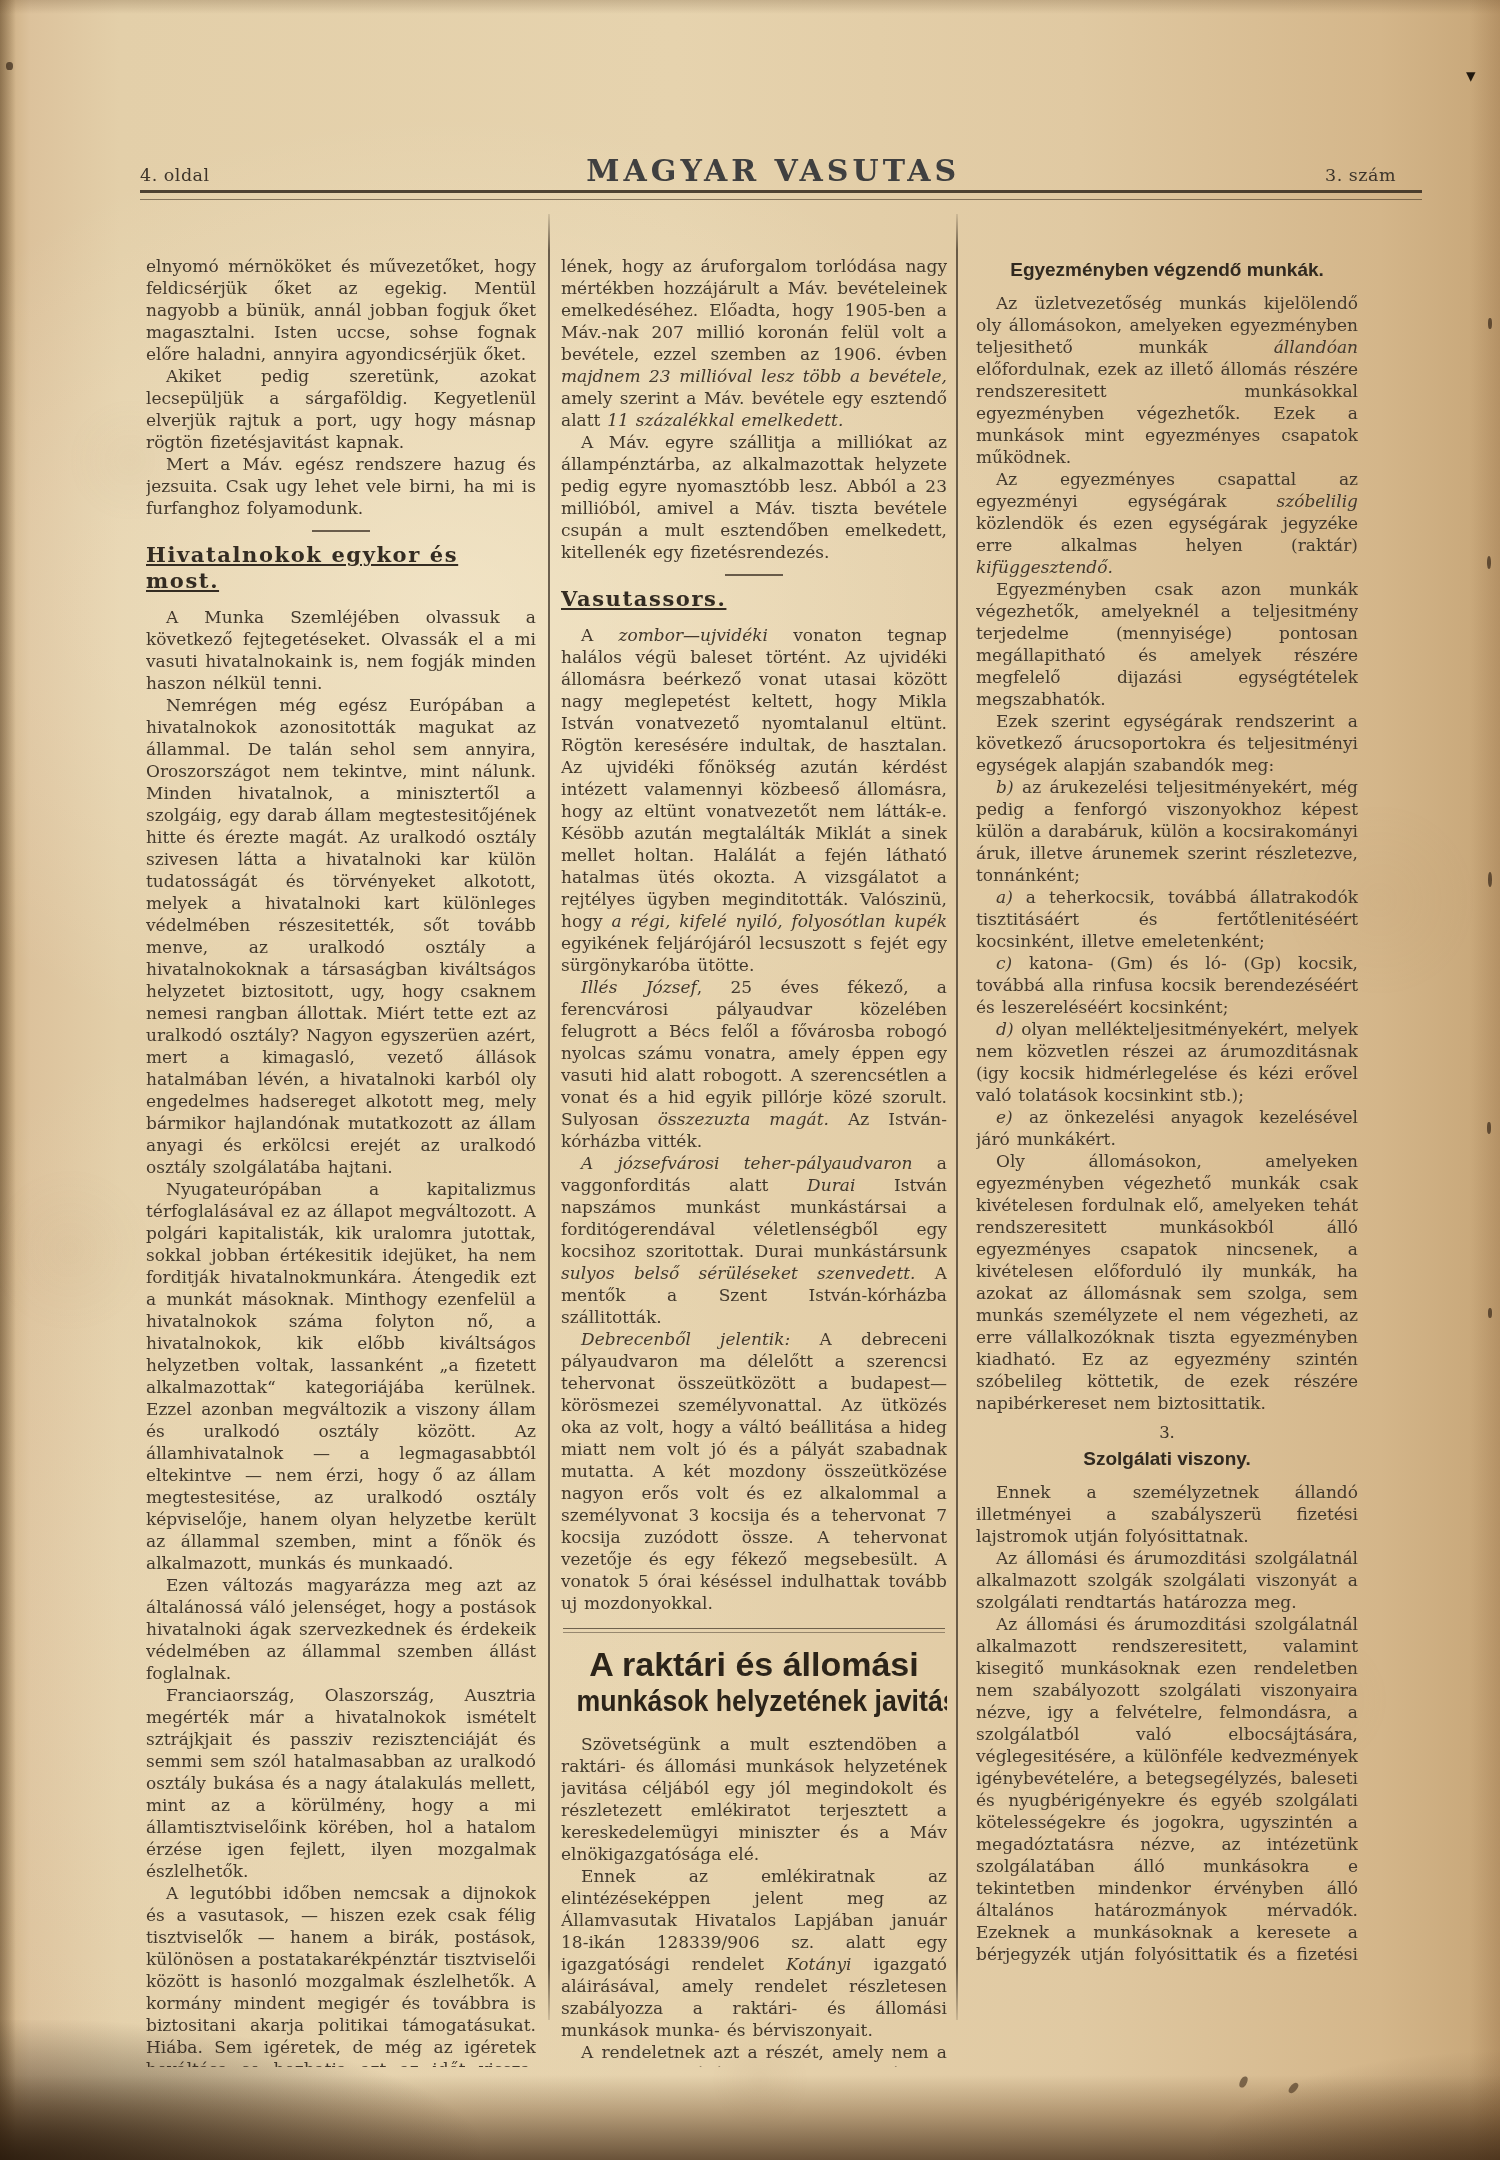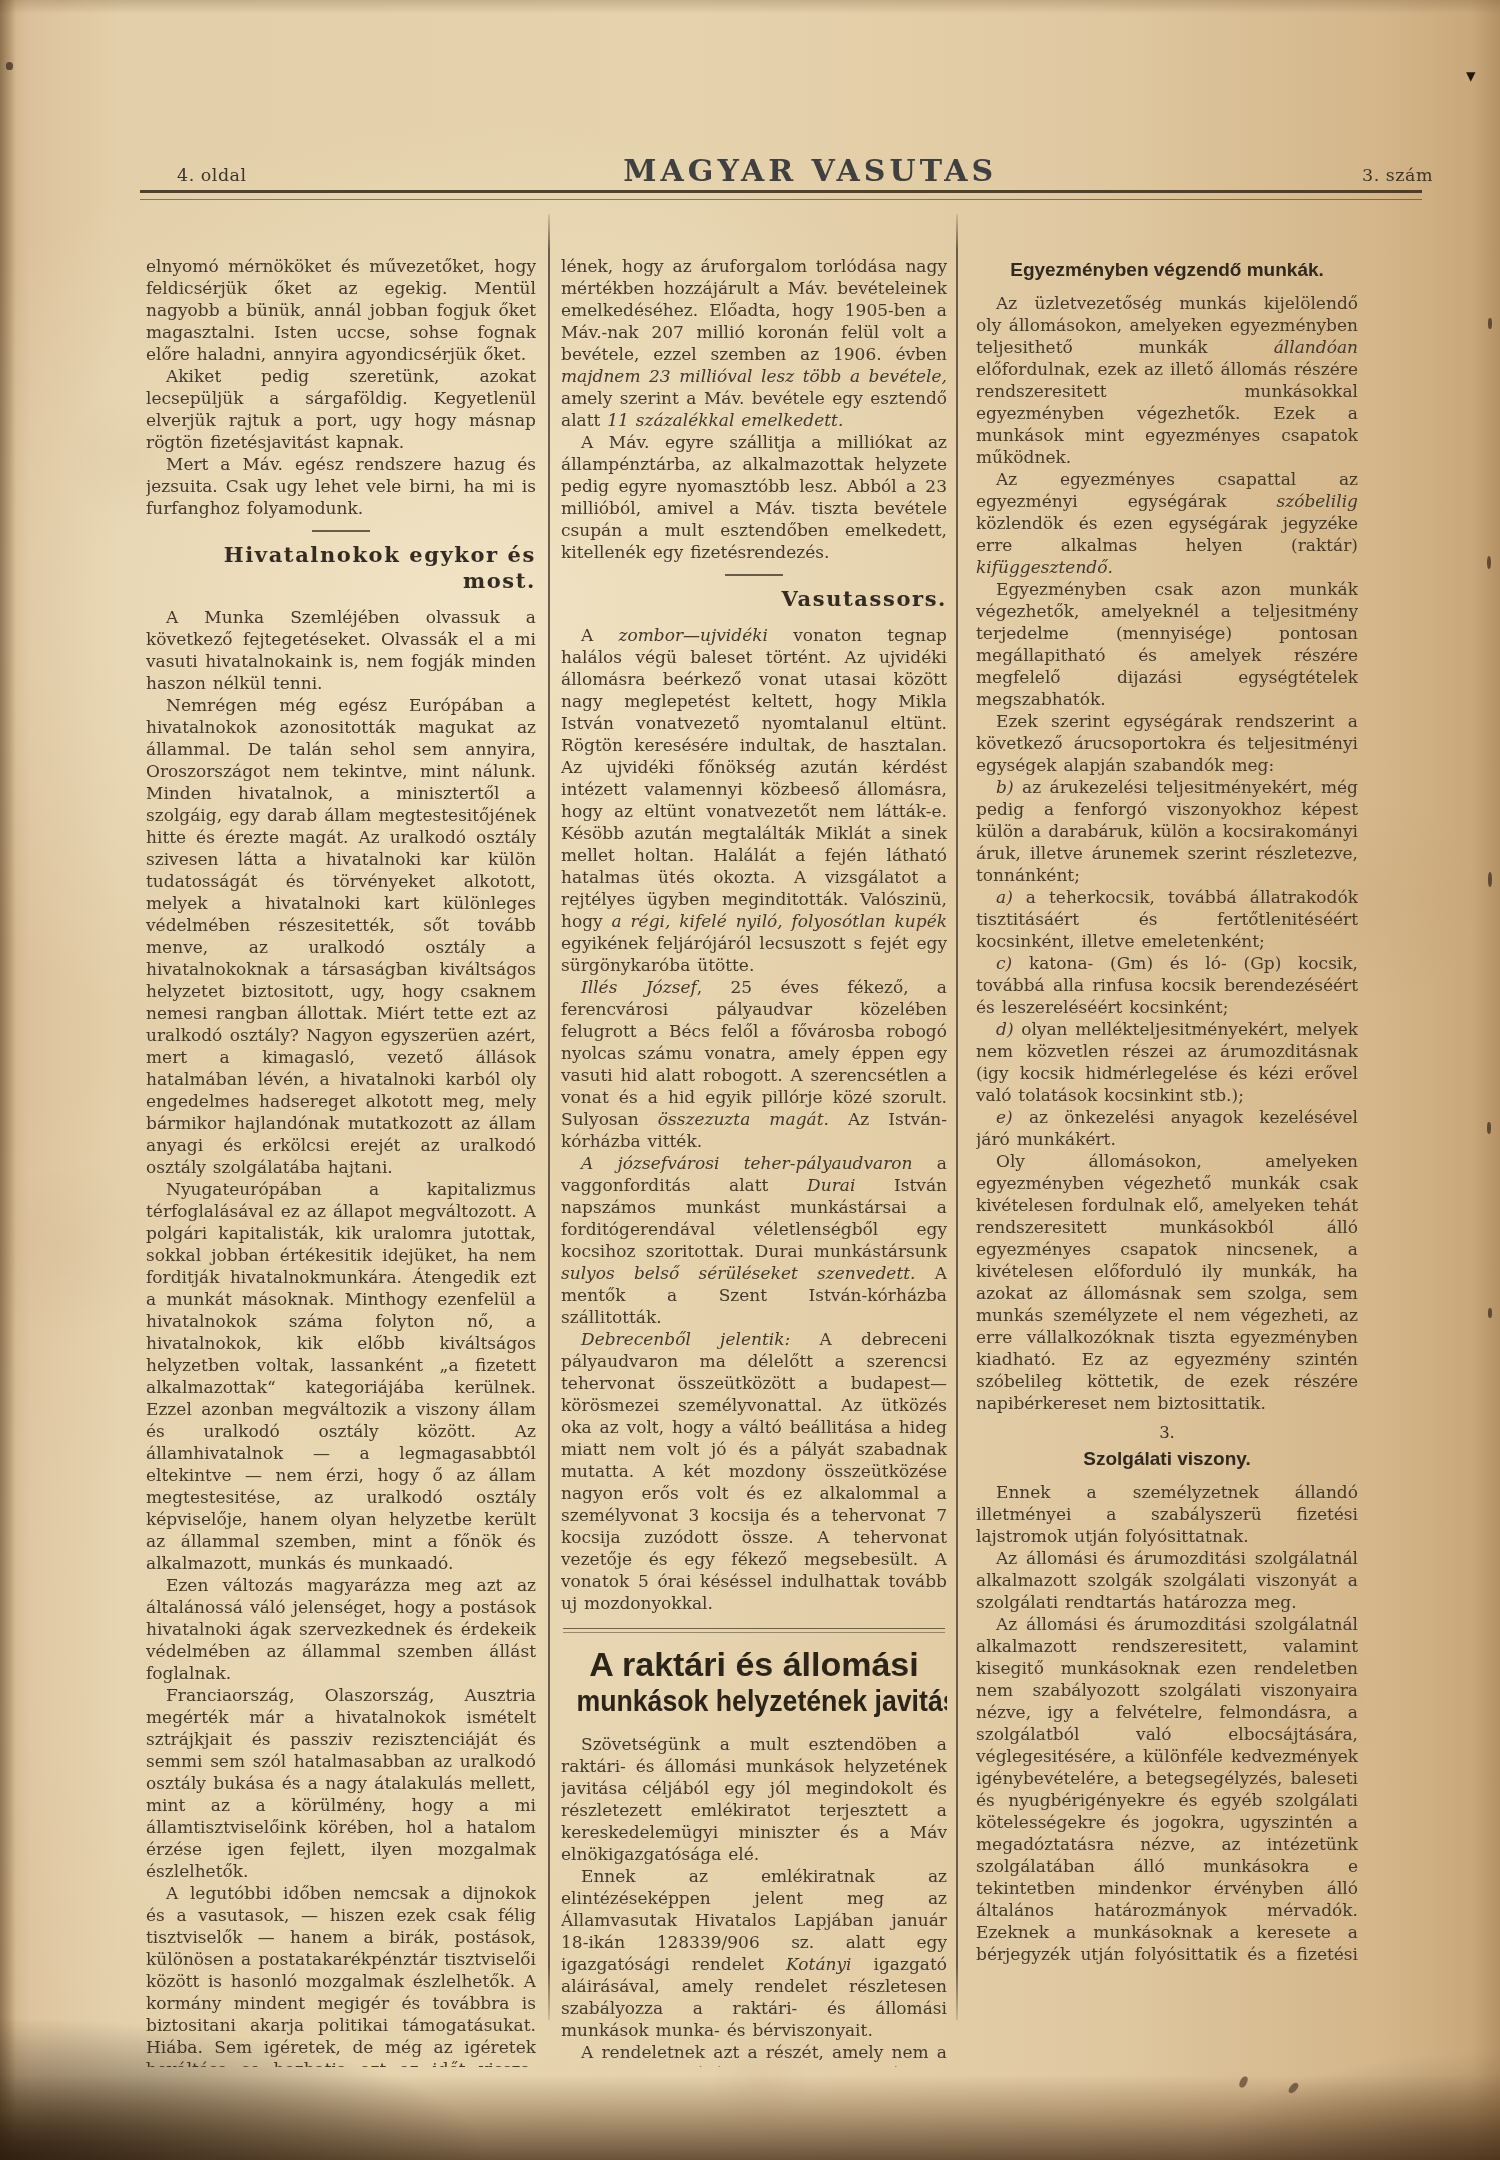--- a/index.html
+++ b/index.html
@@ -35,21 +35,21 @@
       radial-gradient(circle 140px at 1380px 900px, rgba(160,120,75,.12), transparent 70%),
       radial-gradient(circle 100px at 1320px 1700px, rgba(160,120,75,.10), transparent 70%),
       radial-gradient(circle 70px at 760px 2080px, rgba(120,85,50,.12), transparent 70%);}
   .speck{position:absolute;background:rgba(40,26,14,.62);border-radius:45%;}
   .corner-mark{position:absolute;font-family:"DejaVu Sans",sans-serif;font-size:19px;color:#20180f;}
   .bottom-mark{position:absolute;width:7px;height:12px;border-radius:60% 40% 60% 40%;
     background:rgba(45,30,16,.55);transform:rotate(18deg);}
 
   
   .header{position:absolute;left:140px;top:138px;width:1282px;height:50px;
-    display:flex;align-items:flex-end;justify-content:space-between;margin-left:37px;}
+    display:flex;align-items:flex-end;justify-content:space-between;}
   .header .side{font-size:17.5px;letter-spacing:.5px;color:#3d342a;padding-bottom:3px;}
   .header .side.right{padding-right:26px;}
   .masthead{font-weight:700;font-size:30px;letter-spacing:4px;color:#404040;
     transform:translateX(6px);}
   .head-rule{position:absolute;left:140px;top:190px;width:1282px;height:6px;
     border-top:3px solid rgba(52,42,30,.85);
     border-bottom:1px solid rgba(52,42,30,.55);}
 
   
   .col{position:absolute;top:255px;overflow:hidden;}
@@ -60,21 +60,21 @@
     background:linear-gradient(to bottom,rgba(58,47,35,.12),rgba(58,47,35,.72) 2%,rgba(58,47,35,.72) 97%,rgba(58,47,35,.15));}
   #vrule1{left:548px;}
   #vrule2{left:956px;}
 
   
   .para{margin:0;text-align:justify;text-indent:20px;
     font-size:17px;line-height:22px;word-spacing:1.5px;color:#42382c;}
   .para.noindent{text-indent:0;}
   .i{font-style:italic;}
   .h-serif{font-family:"DejaVu Serif",serif;font-weight:700;font-size:21px;line-height:26px;
-    text-align:right;letter-spacing:1.6px;margin:10px 0 12px;color:#342c22;}
+    text-align:left;letter-spacing:1.6px;margin:10px 0 12px;color:#342c22;text-decoration:underline;}
   .h-sans{font-family:"Liberation Sans","DejaVu Sans",sans-serif;font-weight:700;
     font-size:19px;line-height:24px;text-align:center;margin:3px 0 10px;color:#31291f;}
   .h-big{margin:10px 0 14px;text-align:center;color:#2c2419;
     font-family:"Liberation Sans","DejaVu Sans",sans-serif;font-weight:700;}
   .h-big .l1{font-size:34px;line-height:38px;letter-spacing:0px;}
   .h-big .l2{font-size:29px;line-height:36px;transform:scaleX(.92);transform-origin:center;white-space:nowrap;}
   .secnum{text-align:center;font-size:16.5px;line-height:22px;margin:8px 0 2px;color:#3a3126;}
   .sep{width:58px;height:0;border-top:2px solid rgba(60,48,36,.75);margin:11px auto 10px;}
   .rule2{height:3px;border-top:1.5px solid rgba(70,58,44,.75);
     border-bottom:1.5px solid rgba(70,58,44,.5);margin:14px 2px 12px;}

